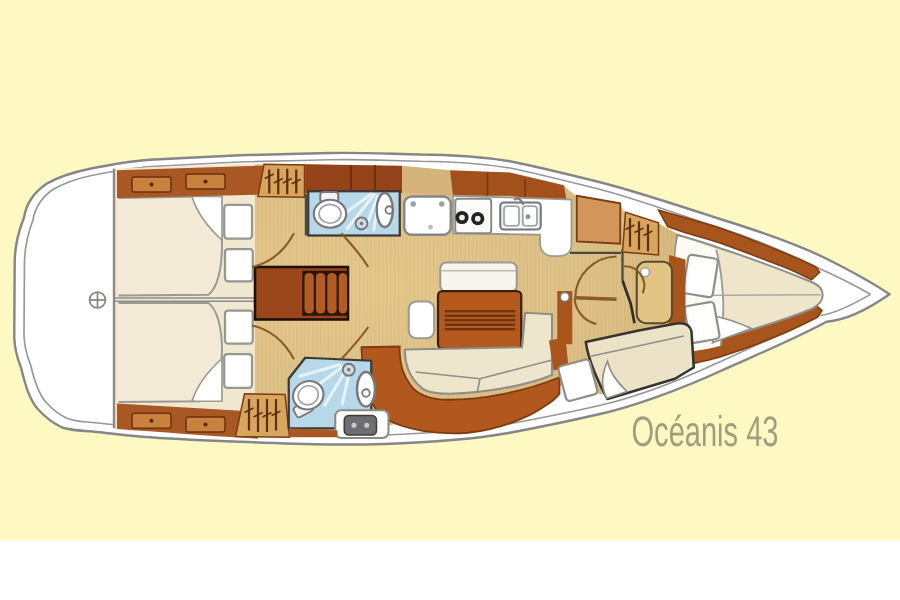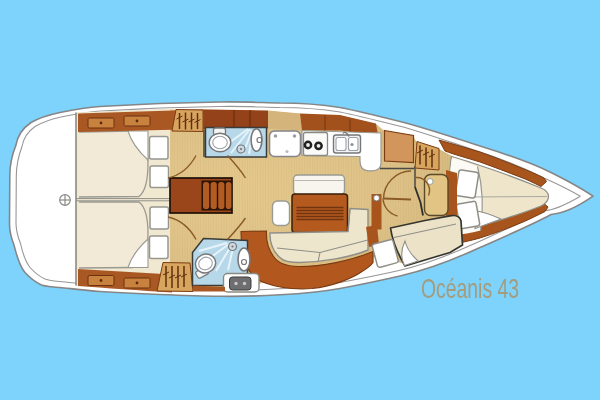--- a/index.html
+++ b/index.html
@@ -1,16 +1,16 @@
 <!DOCTYPE html>
 <html><head>
 <meta charset="utf-8">
 <style>
   html,body{margin:0;padding:0;background:#ffffff;}
-  #page{position:relative;width:600px;height:400px;background:#7dd3fc;overflow:hidden;
+  #page{position:relative;width:600px;height:360px;background:#fef9c3;overflow:hidden;
         font-family:"Liberation Sans", sans-serif;}
   svg{filter:blur(0.35px);}
 </style>
 </head>
 <body>
 <div id="page">
 <svg width="600" height="400" viewBox="0 0 600 400">
   <defs>
     <radialGradient id="floorg" cx="0.42" cy="0.45" r="0.75">
       <stop offset="0" stop-color="#e5c98c"></stop>

